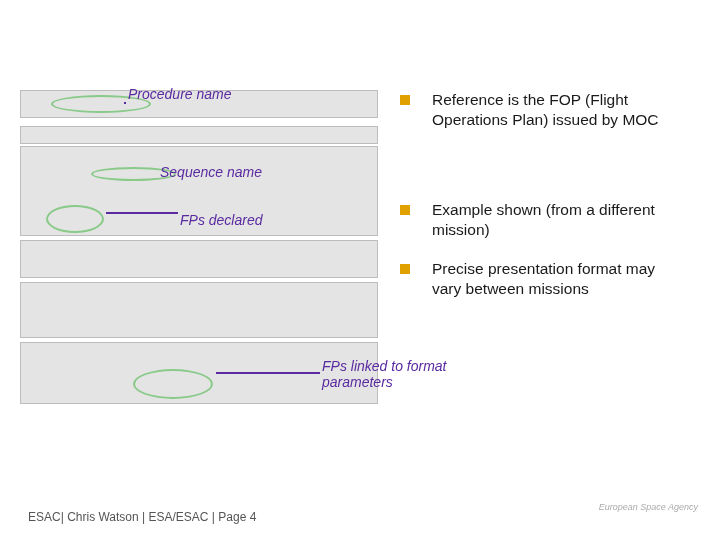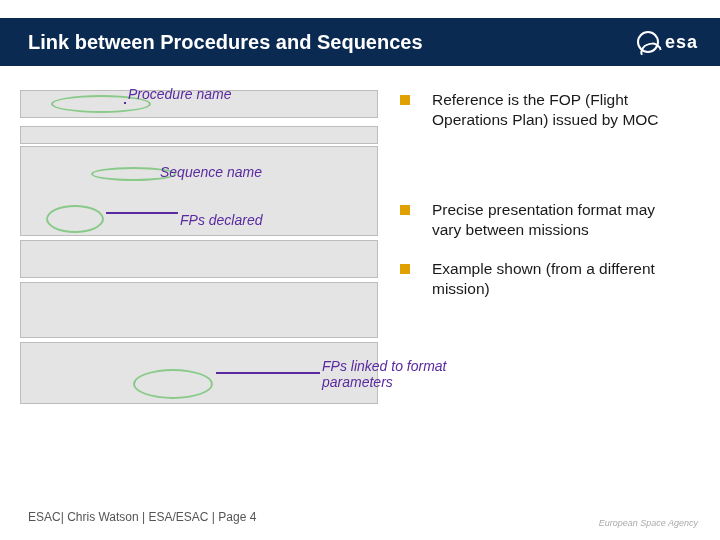--- a/index.html
+++ b/index.html
@@ -25,34 +25,27 @@
   .b4 { top: 150px; left: 0; width: 358px; height: 38px; border: 1px solid #888; }
   .b5 { top: 192px; left: 0; width: 358px; height: 56px; border: 1px solid #888; }
   .b6 { top: 252px; left: 0; width: 358px; height: 62px; border: 1px solid #888; }
   .b6 .oval-green-c { position: absolute; top: 26px; left: 112px; width: 80px; height: 30px; border: 2px solid #2aa02a; border-radius: 50%; background: transparent; }
   .annot { position: absolute; color: #5a2aa0; font-style: italic; font-size: 14px; }
   .annot-line { position: absolute; background: #5a2aa0; }
   .bullet-list { list-style: none; }
   .bullet-list li { display: flex; gap: 22px; font-size: 15.5px; color: #1a1a1a; margin-bottom: 18px; line-height: 1.3; }
   .bullet-sq { flex: 0 0 10px; width: 10px; height: 10px; background: #e0a000; margin-top: 5px; }
   .footer { position: absolute; bottom: 16px; left: 28px; font-size: 12px; color: #555; }
-  .footer-logo { position: absolute; bottom: 12px; right: 22px; font-size: 9px; color: #aaa; font-style: italic; }
+  .footer-logo { position: absolute; bottom: 28px; right: 22px; font-size: 9px; color: #aaa; font-style: italic; }
 </style>
 </head>
 <body>
 
 <div class="slide">
 
-  <div class="titlebar">
-    <h1>Link between Procedures and Sequences</h1>
-    <div class="esa-logo">
-      <span class="circ"></span>
-      <span class="txt">esa</span>
-    </div>
-  </div>
 
   <div class="body-area">
 
     <div class="left-col">
       <div class="doc-img">
         <div class="blur b1">
           <div class="oval-green"></div>
         </div>
         <div class="blur b2"></div>
         <div class="blur b3">
@@ -82,25 +75,25 @@
       <ul class="bullet-list">
         <li>
           <span class="bullet-sq"></span>
           <span>Reference is the FOP (Flight Operations Plan) issued by MOC</span>
         </li>
       </ul>
       <div style="height:52px;"></div>
       <ul class="bullet-list">
         <li>
           <span class="bullet-sq"></span>
-          <span>Precise presentation format may vary between missions</span>
+          <span>Example shown (from a different mission)</span>
         </li>
         <li>
           <span class="bullet-sq"></span>
-          <span>Example shown (from a different mission)</span>
+          <span>Precise presentation format may vary between missions</span>
         </li>
       </ul>
     </div>
 
   </div>
 
   <div class="footer">ESAC| Chris Watson | ESA/ESAC | Page 4</div>
   <div class="footer-logo">European Space Agency</div>
 
 </div>

